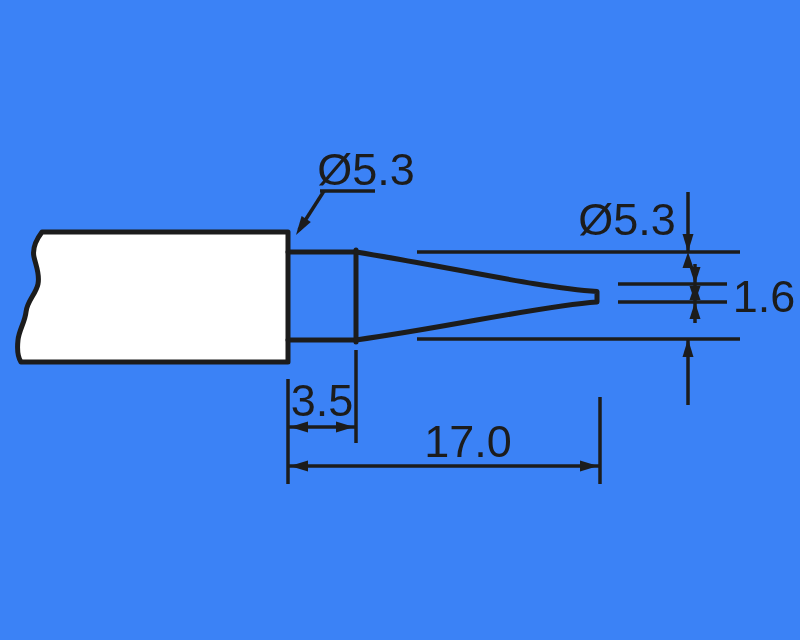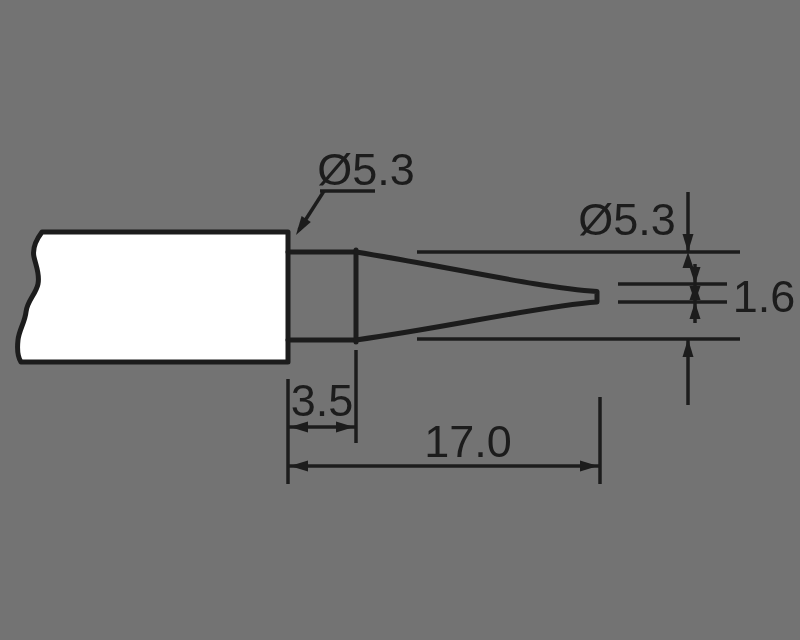--- a/index.html
+++ b/index.html
@@ -7,21 +7,21 @@
     padding: 0;
     width: 800px;
     height: 640px;
     background: #ffffff;
     overflow: hidden;
   }
   .stage {
     position: relative;
     width: 800px;
     height: 640px;
-    background: #737373;
+    background: #3b82f6;
   }
   svg { display: block; }
   .part {
     fill: #ffffff;
     stroke: #1c1c1c;
     stroke-width: 5;
     stroke-linejoin: round;
     stroke-linecap: round;
   }
   .part-open {

